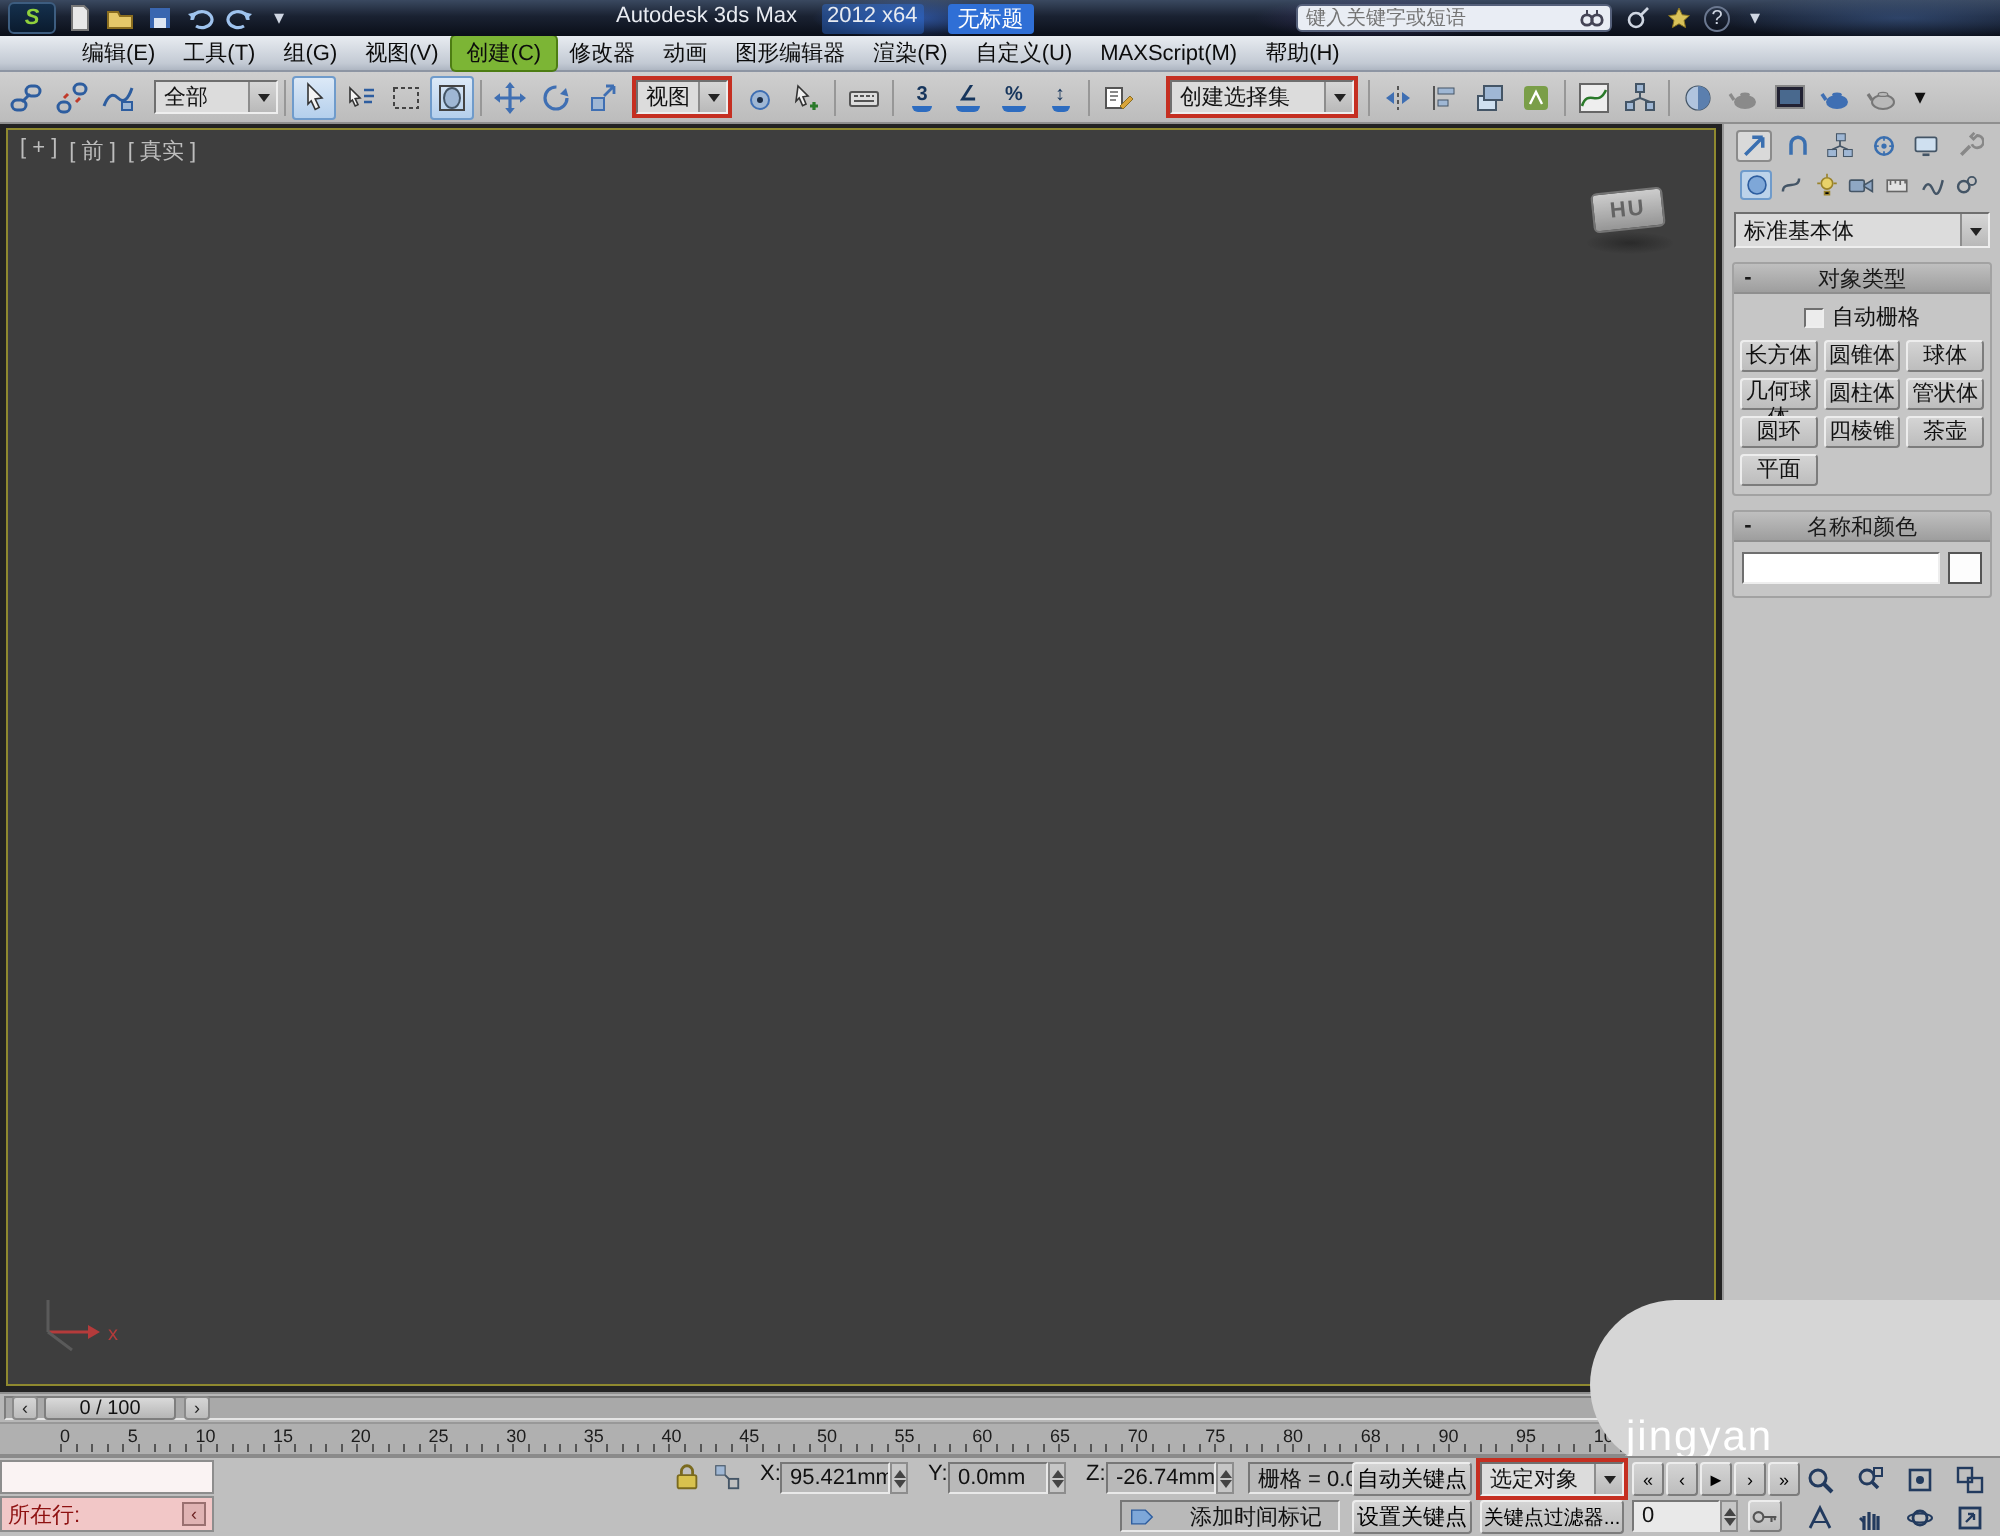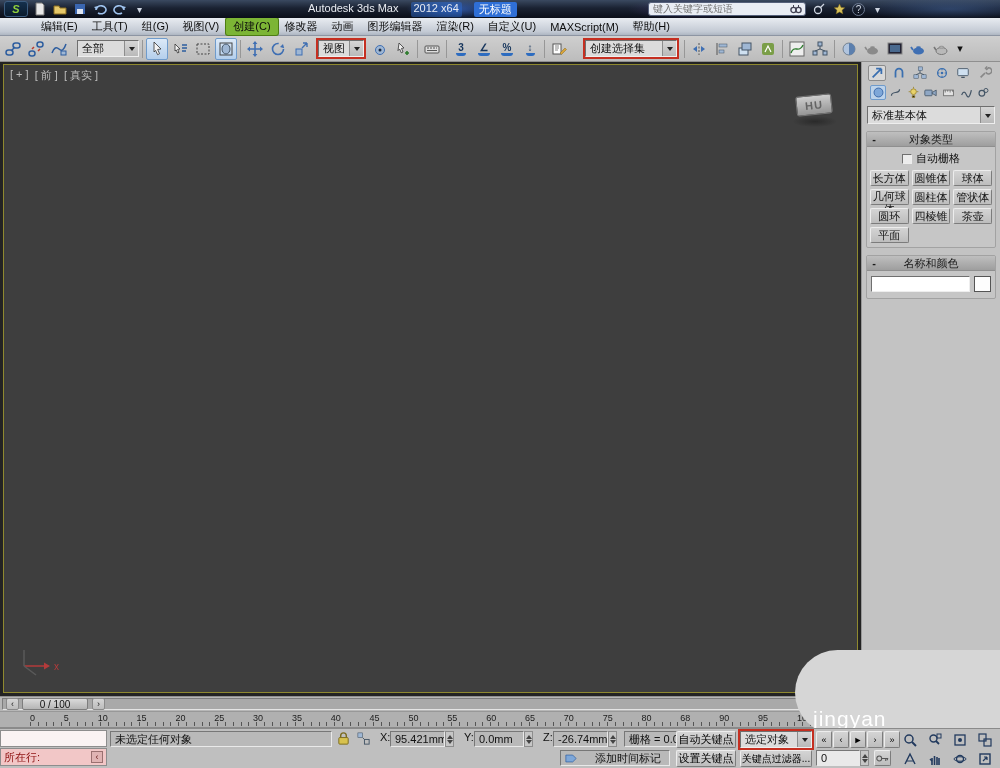--- a/index.html
+++ b/index.html
@@ -8,21 +8,21 @@
 svg{display:block}
 
 #titlebar{position:absolute;left:0;top:0;width:100%;height:18px;background:linear-gradient(180deg,#3a4960 0%,#1a2232 45%,#0a0e18 100%);display:flex;align-items:center;gap:3px;padding:0 4px;color:#d8dde6;z-index:20}
 #titlebar .glow{position:absolute;inset:0;background:radial-gradient(70px 15px at 455px 9px,rgba(64,128,255,.55),transparent 70%),radial-gradient(90px 16px at 690px 9px,rgba(130,100,210,.28),transparent 70%),radial-gradient(130px 16px at 950px 9px,rgba(90,140,220,.33),transparent 70%);pointer-events:none}
 .applogo{width:24px;height:16px;background:linear-gradient(#15304d,#0a1b2e);border:1px solid #3d5d80;border-radius:3px;display:flex;align-items:center;justify-content:center;color:#8fd03c;font-weight:bold;font-size:11px;font-style:italic}
 .qa{width:17px;height:15px;display:flex;align-items:center;justify-content:center;border-radius:2px}
 .title-text{position:absolute;left:308px;top:2px;display:flex;gap:12px;font-size:11px;color:#e8ebf1;white-space:nowrap}
 .ver-hl{background:rgba(47,111,214,.45);padding:0 3px;border-radius:2px}
 .doc-hl{background:#2f6fd6;color:#fff;padding:0 5px;border-radius:2px}
 #search{position:absolute;left:648px;top:2px;width:158px;height:14px;background:#e9edf4;border:1px solid #55607a;border-radius:3px;display:flex;align-items:center}
-#search input{flex:1;border:0;background:transparent;font-size:10px;color:#555;padding:0 4px;outline:none;font-family:Liberation Mono, monospace;min-width:0}
+#search input{flex:1;border:0;background:transparent;font-size:10px;color:#555;padding:0 4px;outline:none;font-family:Liberation Sans, sans-serif;min-width:0}
 .ticon{width:17px;height:14px;display:flex;align-items:center;justify-content:center;color:#cfd6e2;font-size:10px}
 #infocenter{position:absolute;left:810px;top:2px;display:flex;gap:4px;align-items:center}
 
 #menubar{position:absolute;left:0;top:18px;width:100%;height:18px;background:linear-gradient(#e8ecf1,#c3cad4 80%,#aeb6c2);border-bottom:1px solid #8d95a3;display:flex;align-items:center;padding-left:34px;color:#0c0c0c;z-index:19}
 .menu-item{padding:1px 7px;white-space:nowrap}
 .menu-item.hl-green{background:#7cb535;border-radius:2px;box-shadow:0 0 0 1px #4d7d13}
 
 #toolbar{position:absolute;left:0;top:36px;width:100%;height:26px;background:linear-gradient(#cfcfcf,#bcbcbc);border-bottom:1px solid #8f8f8f;display:flex;align-items:center;gap:1px;padding:0 2px;z-index:18}
 .tbtn{width:22px;height:22px;display:flex;align-items:center;justify-content:center;border:1px solid transparent;border-radius:2px;flex:none}
 .tbtn.active{background:linear-gradient(#dce9f7,#b4cfec);border:1px solid #6f9bcb}
@@ -551,23 +551,20 @@
     </div>
     <div class="ticks"></div>
   </div>
 
   <div id="statusbar">
     <div id="listener-top"></div>
     <div id="listener-bottom">
       <span>所在行:</span>
       <span class="scr">‹</span>
     </div>
-    <div class="srow inset sfield" style="left:110px;top:2px;width:222px;height:16px">
-      <span>未选定任何对象</span>
-    </div>
     <span class="srow" style="left:336px;top:2px">
         <svg width="15" height="15" viewBox="0 0 16 16">
           <rect x="3" y="7" width="10" height="7" rx="1" fill="#d8c24e" stroke="#7a6a1e"></rect>
           <path d="M5 7V5a3 3 0 0 1 6 0v2" fill="none" stroke="#7a6a1e" stroke-width="1.5"></path>
         </svg>
       </span>
     <span class="srow" style="left:356px;top:2px">
         <svg width="15" height="15" viewBox="0 0 16 16">
           <rect x="2" y="2" width="5" height="5" fill="#9fb7d4" stroke="#456" stroke-width=".6"></rect>
           <rect x="9" y="9" width="5" height="5" fill="none" stroke="#456"></rect>

